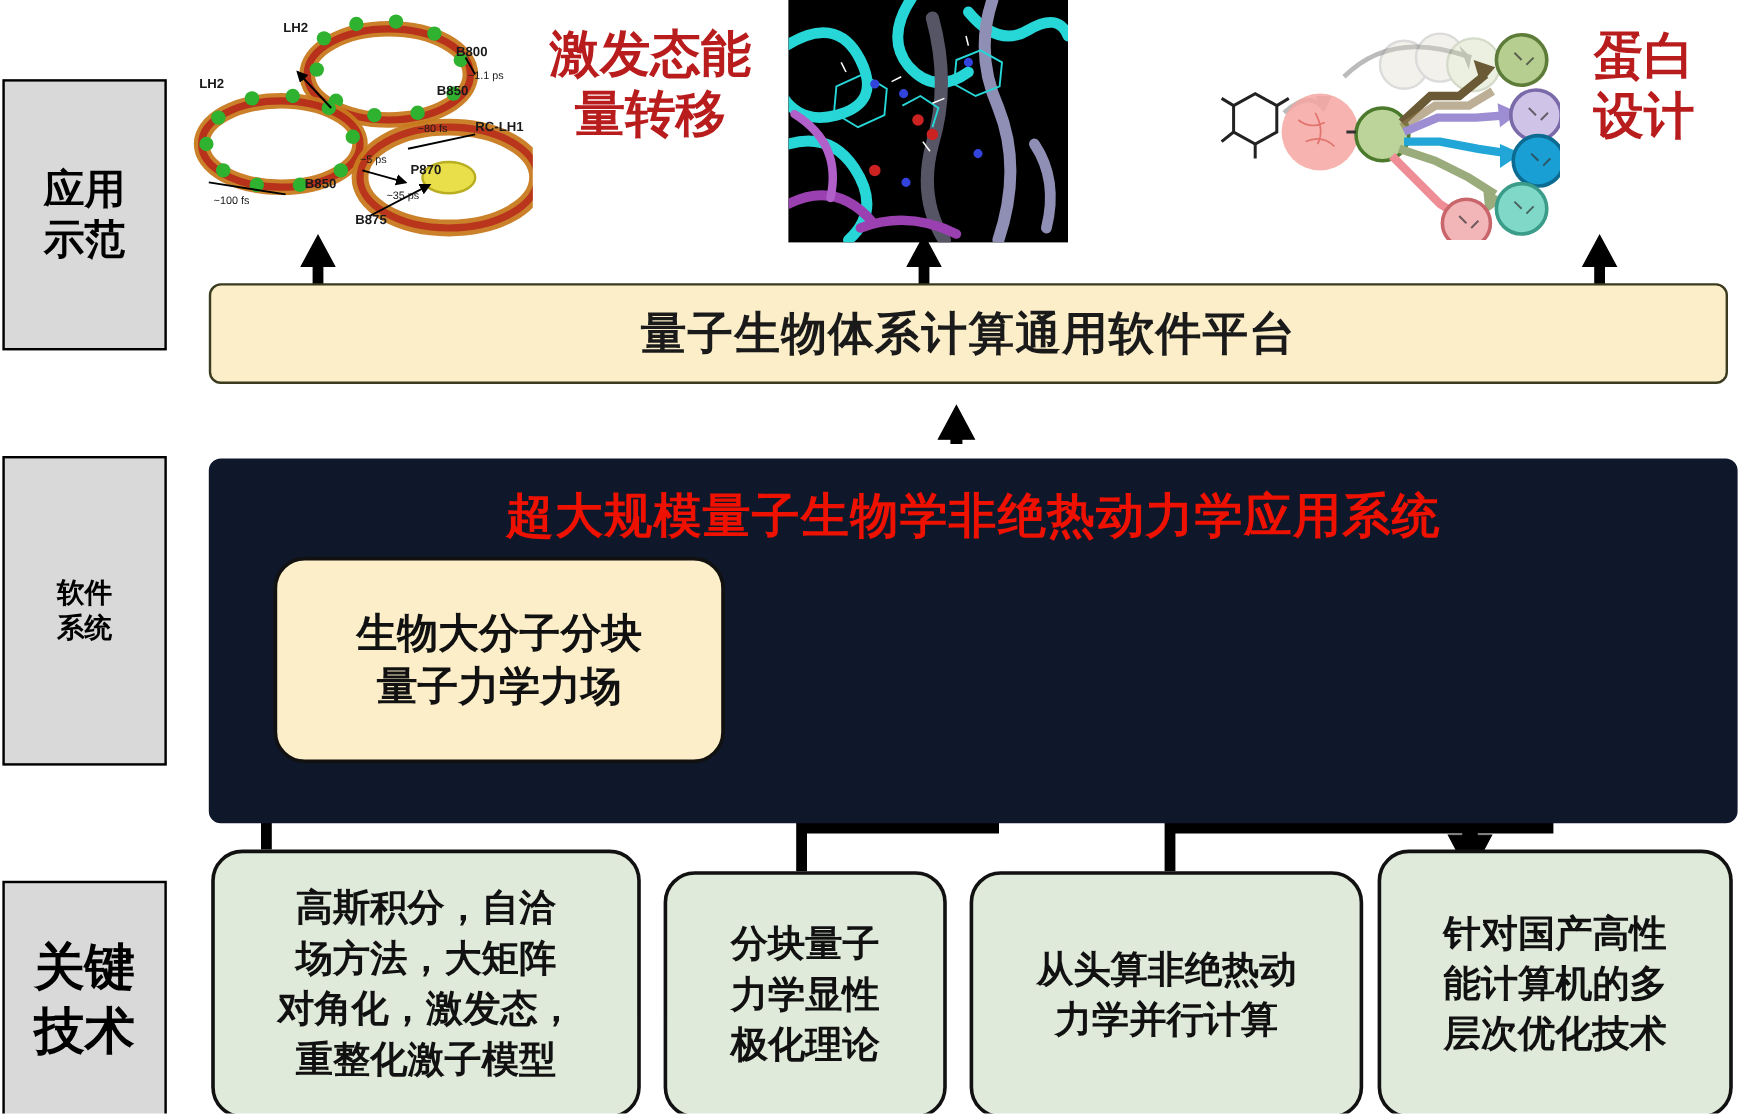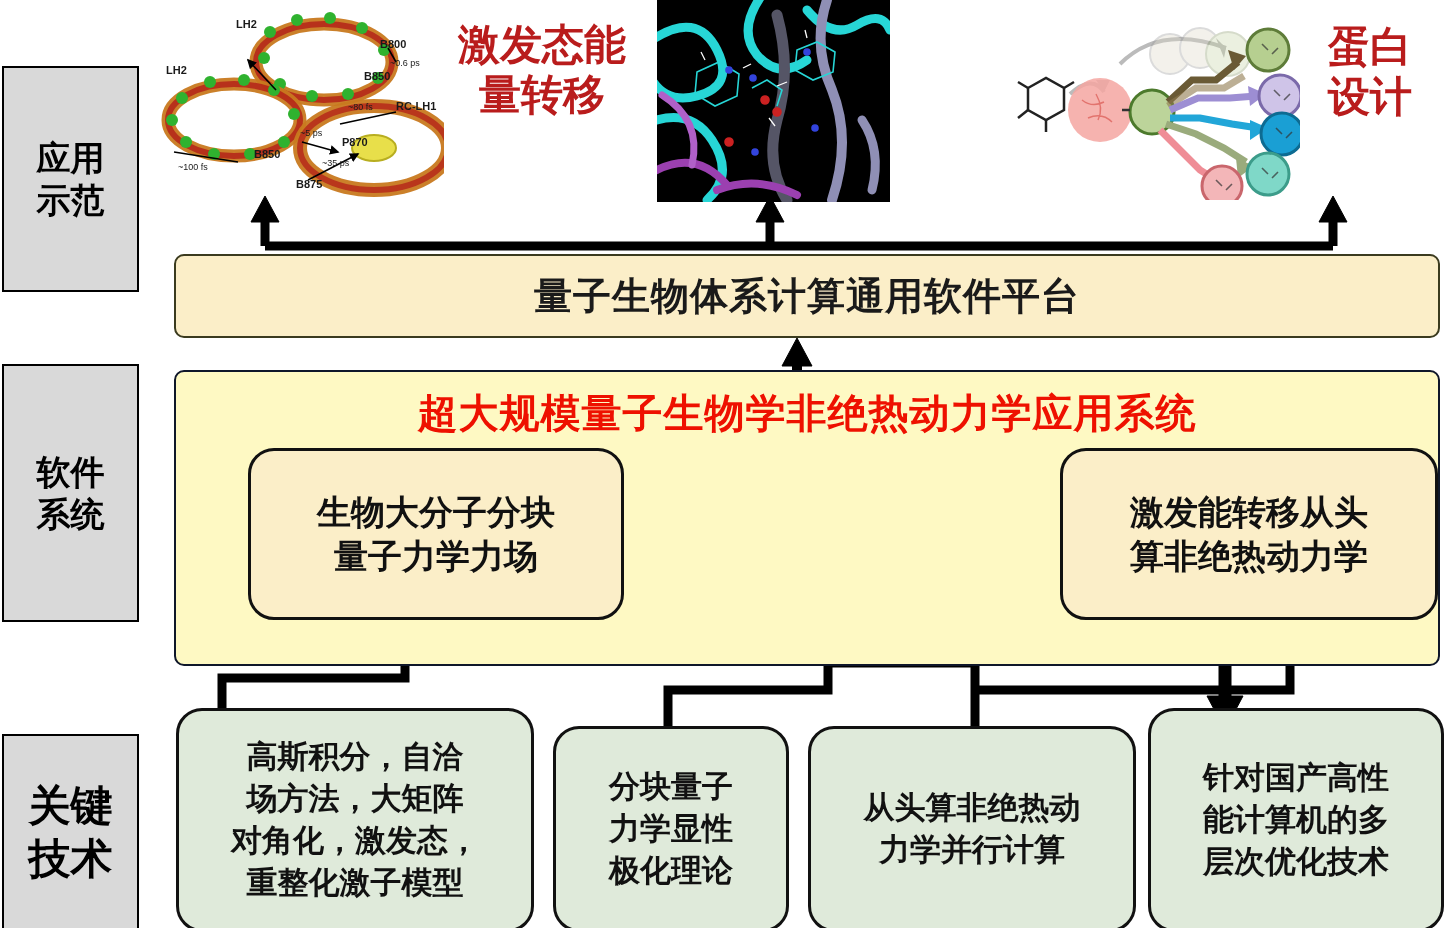--- a/index.html
+++ b/index.html
@@ -4,37 +4,37 @@
 <style>
   html,body{margin:0;padding:0;background:#ffffff;}
   body{width:1449px;height:928px;position:relative;overflow:hidden;
        font-family:"Liberation Sans","DejaVu Sans",sans-serif;}
 
   
   .cat{position:absolute;background:#d9d9d9;border:2px solid #000;
        display:flex;align-items:center;justify-content:center;
        text-align:center;font-weight:bold;color:#000;line-height:1.25;}
   #cat-app{left:2px;top:66px;width:133px;height:222px;font-size:34px;}
-  #cat-soft{left:2px;top:364px;width:133px;height:254px;font-size:34px;}
+  #cat-soft{left:2px;top:380px;width:133px;height:254px;font-size:23px;}
   #cat-key{left:2px;top:704px;width:133px;height:193px;font-size:42px;margin-top:30px;}
 
   
-  #platform{position:absolute;left:174px;top:254px;width:1262px;height:80px;
+  #platform{position:absolute;left:174px;top:236px;width:1262px;height:80px;
             background:#fbeec8;border:2px solid #3b3b1f;border-radius:10px;
             display:flex;align-items:center;justify-content:center;}
   #platform .txt{font-size:38px;font-weight:bold;color:#1a1a1a;letter-spacing:1px;}
 
   
-  #syspanel{position:absolute;left:174px;top:370px;width:1262px;height:292px;
-            background:#fef9c3;border:2px solid #0f172a;border-radius:10px;}
+  #syspanel{position:absolute;left:174px;top:382px;width:1262px;height:292px;
+            background:#0f172a;border:6px solid #0f172a;border-radius:10px;}
   #sys-title{position:absolute;left:0;top:14px;width:100%;text-align:center;
              font-size:40px;font-weight:bold;color:#ee1100;letter-spacing:1px;}
   .subcard{position:absolute;top:76px;height:166px;background:#fbeec8;
            border:3px solid #111;border-radius:26px;
-           display:flex;align-items:center;justify-content:center;text-align:center;margin-left:24px;}
+           display:flex;align-items:center;justify-content:center;text-align:center;}
   .subcard .txt{font-size:34px;font-weight:bold;color:#111;line-height:1.3;}
   #sub-0{left:48px;width:370px;}
   #sub-1{left:456px;width:374px;}
   #sub-2{left:860px;width:372px;}
 
   
   .tech{position:absolute;background:#dfeada;border:3px solid #111;border-radius:26px;
         display:flex;align-items:center;justify-content:center;text-align:center;}
   .tech .txt{font-size:31px;font-weight:bold;color:#111;line-height:1.35;}
   #tech-0{left:176px;top:708px;width:352px;height:218px;}
@@ -165,21 +165,21 @@
     </g>
   </svg>
   <span class="lhlabel" style="left:84px;top:16px;">LH2</span>
   <span class="lhlabel" style="left:14px;top:62px;">LH2</span>
   <span class="lhlabel" style="left:228px;top:36px;">B800</span>
   <span class="lhlabel" style="left:212px;top:68px;">B850</span>
   <span class="lhlabel" style="left:102px;top:146px;">B850</span>
   <span class="lhlabel" style="left:244px;top:98px;">RC-LH1</span>
   <span class="lhlabel" style="left:190px;top:134px;">P870</span>
   <span class="lhlabel" style="left:144px;top:176px;">B875</span>
-  <span class="lhtime" style="left:238px;top:56px;">~0.6 ps</span>
+  <span class="lhtime" style="left:238px;top:56px;">~1.1 ps</span>
   <span class="lhtime" style="left:196px;top:100px;">~80 fs</span>
   <span class="lhtime" style="left:148px;top:126px;">~5 ps</span>
   <span class="lhtime" style="left:170px;top:156px;text-align:center;">~35 ps</span>
   <span class="lhtime" style="left:26px;top:160px;">~100 fs</span>
 </div>
 
 <div class="caption" id="cap-eet" style="white-space:pre-line">激发态能
 量转移</div>
 
 <div id="illus-mol">
@@ -289,24 +289,20 @@
 <div id="platform">
   <span class="txt">量子生物体系计算通用软件平台</span>
 </div>
 
 <div id="syspanel">
   <div id="sys-title">超大规模量子生物学非绝热动力学应用系统</div>
   <div class="subcard" id="sub-0">
     <span class="txt" style="white-space:pre-line">生物大分子分块
 量子力学力场</span>
   </div>
-  <div class="subcard" id="sub-2">
-    <span class="txt" style="white-space:pre-line">激发能转移从头
-算非绝热动力学</span>
-  </div>
 </div>
 
 <div class="tech" id="tech-0">
   <span class="txt" style="white-space:pre-line">高斯积分，自洽
 场方法，大矩阵
 对角化，激发态，
 重整化激子模型</span>
 </div>
 <div class="tech" id="tech-1">
   <span class="txt" style="white-space:pre-line">分块量子

